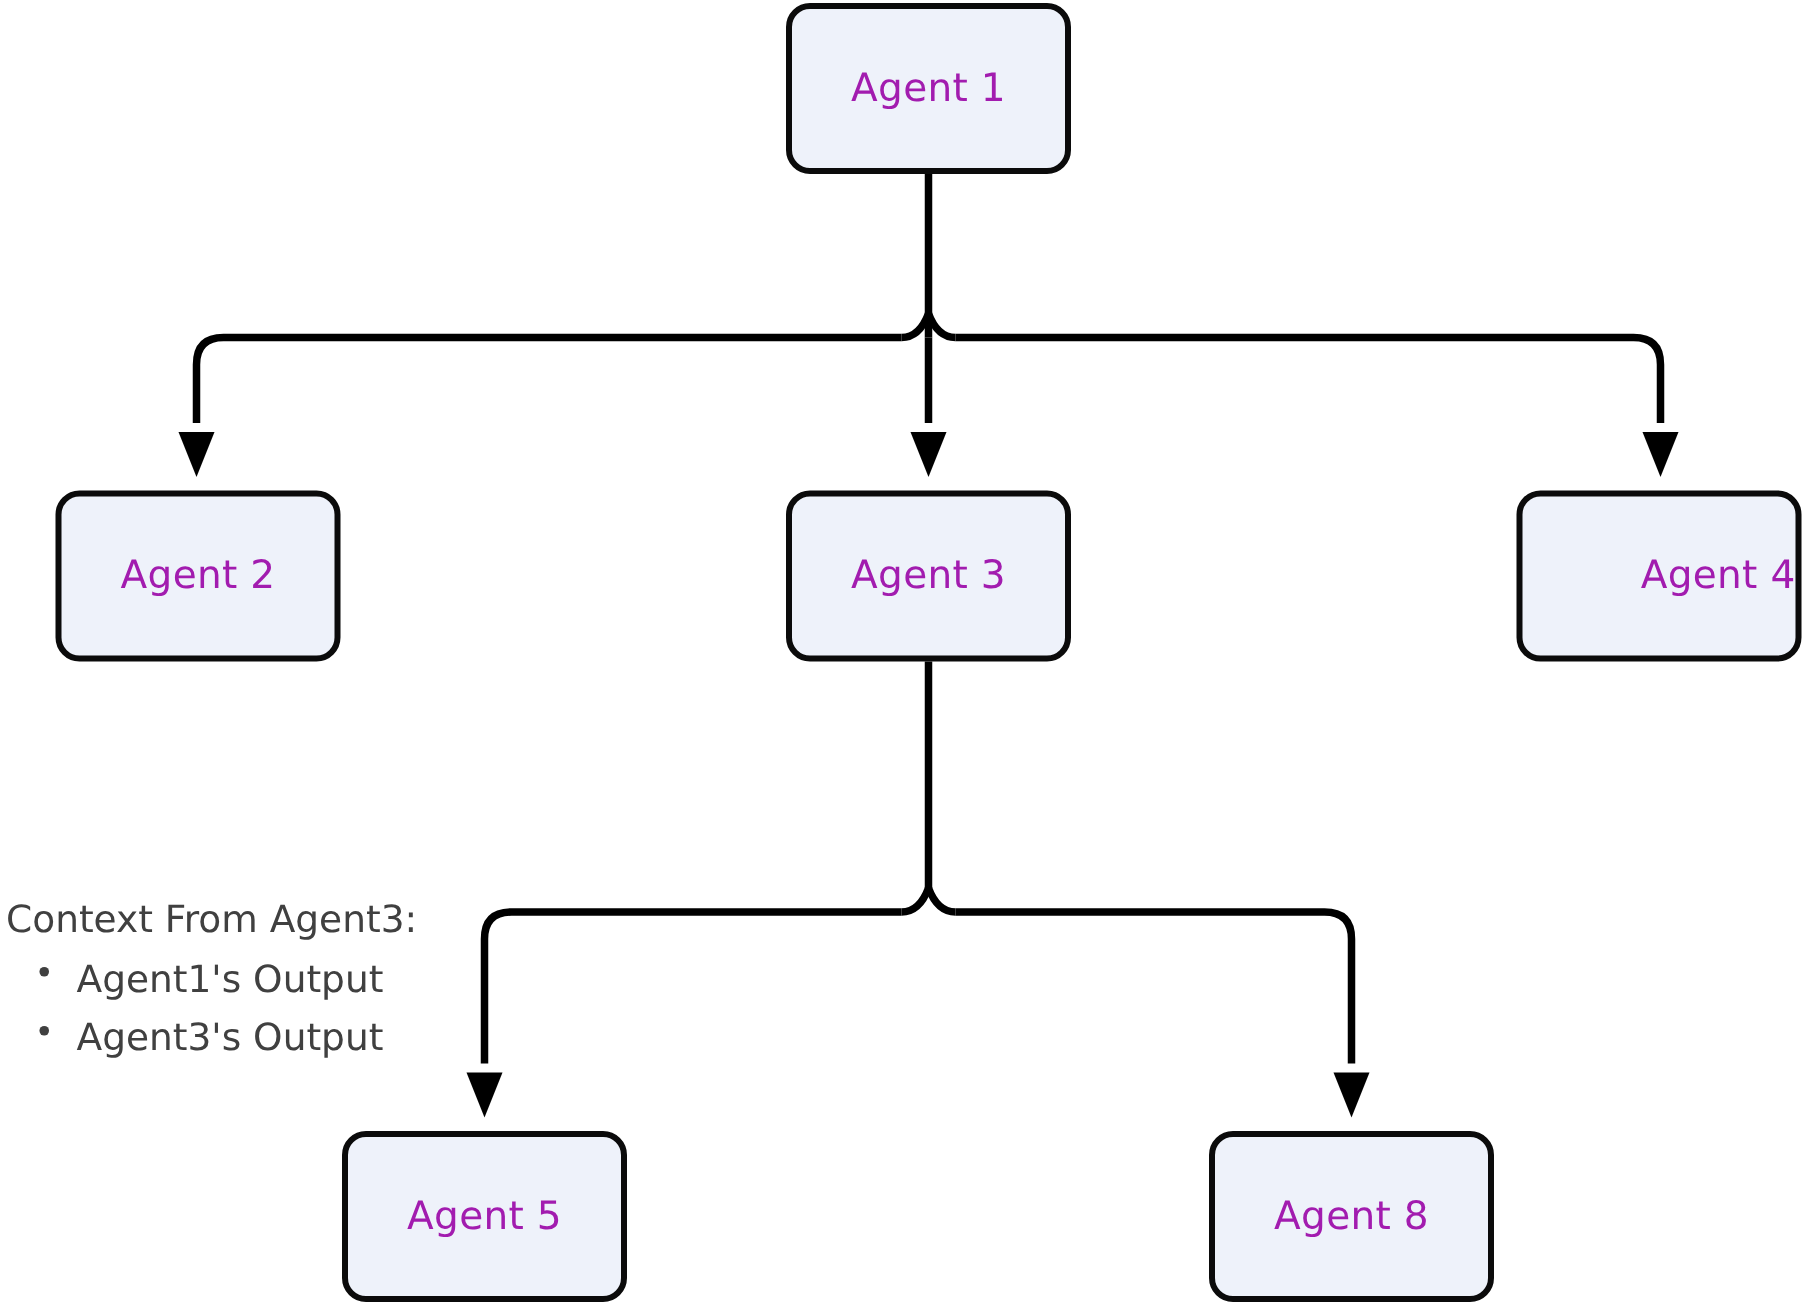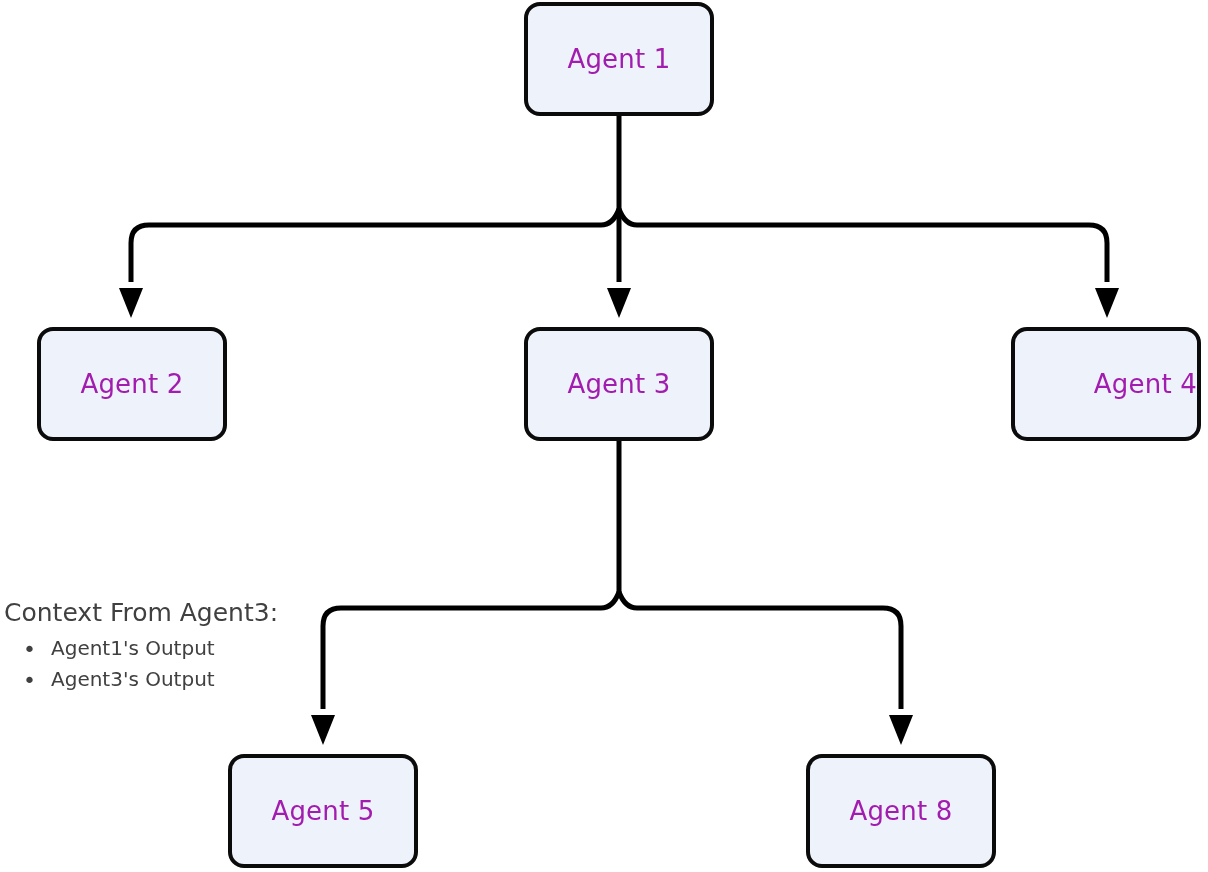--- a/index.html
+++ b/index.html
@@ -57,21 +57,21 @@
     line-height: 1.18;
     white-space: nowrap;
   }
   .annotation-list {
     margin: 5px 0 0 0;
     padding: 0;
     list-style: none;
   }
   .annotation-list li {
     position: relative;
-    font-size: 20px;
+    font-size: 25px;
     line-height: 1.58;
     padding-left: 47px;
     white-space: nowrap;
   }
   .annotation-list li::before {
     content: "\2022";
     position: absolute;
     left: 19px;
     top: 0;
     font-size: 22px;

